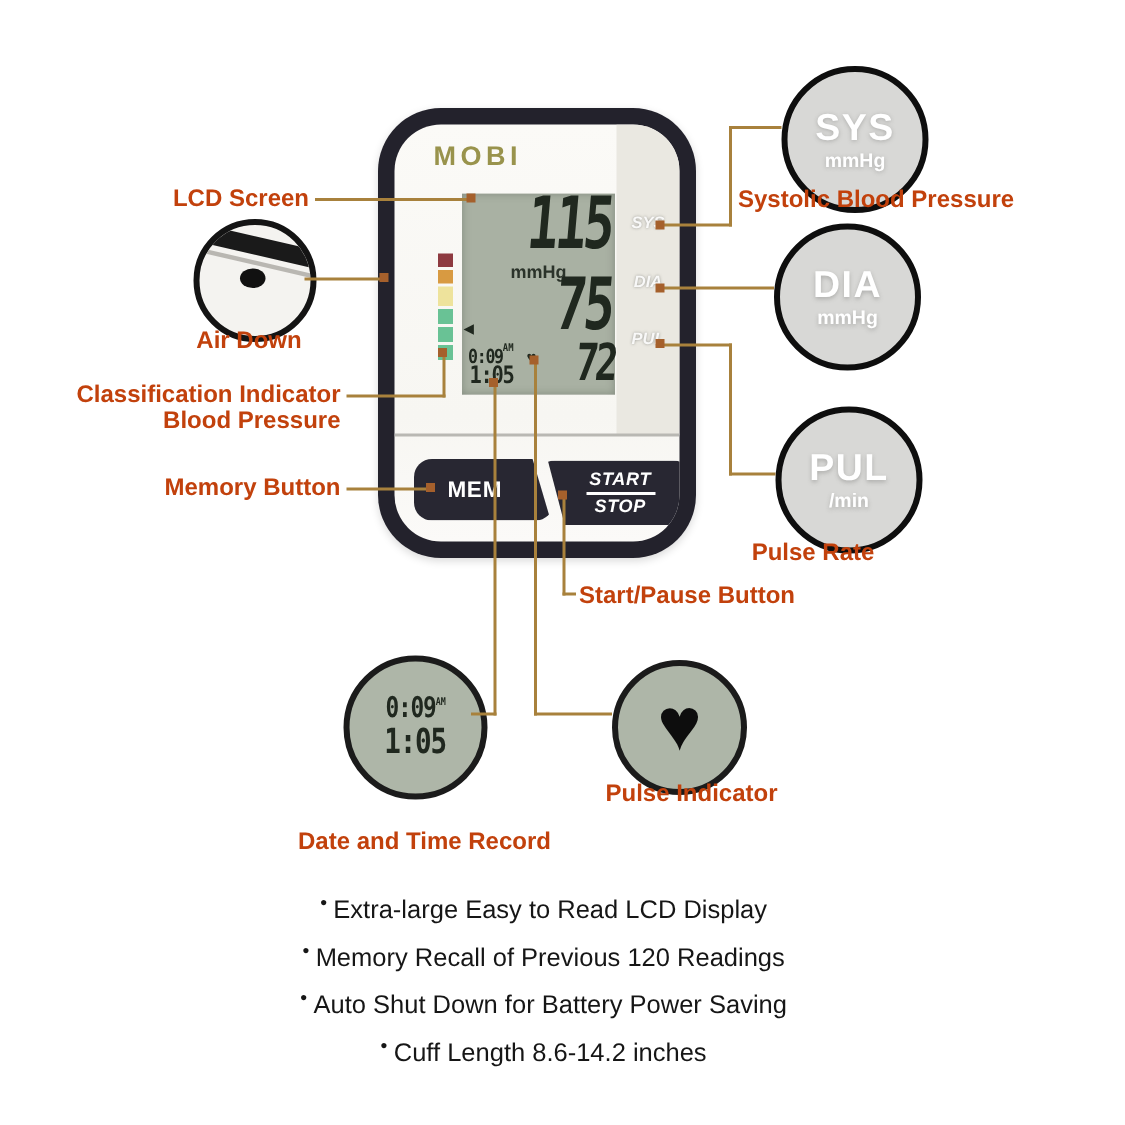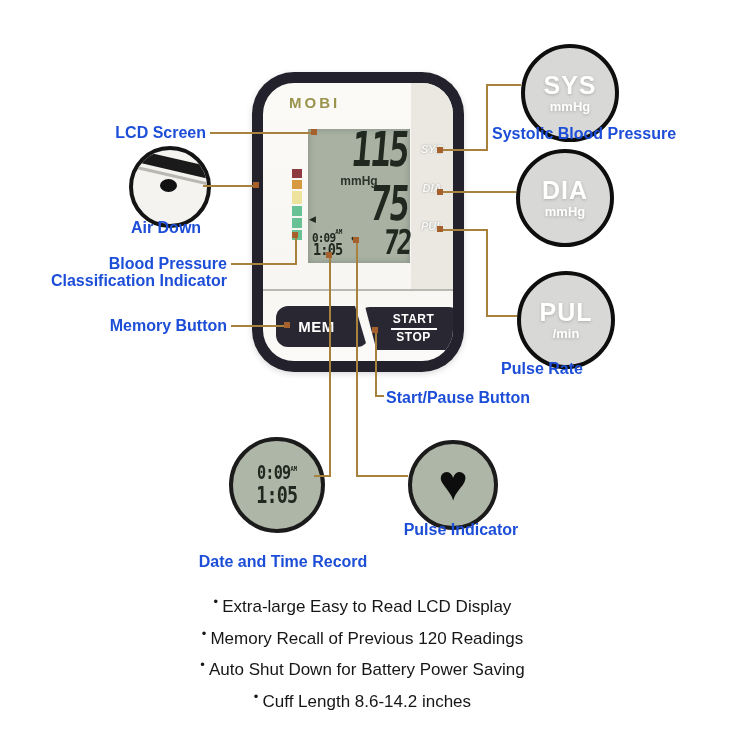--- a/index.html
+++ b/index.html
@@ -8,21 +8,21 @@
 
   
   .device{position:absolute;left:252px;top:72px;width:212px;height:300px;
           background:#23222c;border-radius:42px;z-index:1;
           box-shadow:0 2px 6px rgba(0,0,0,.15);}
   .face{position:absolute;left:11px;top:11px;right:11px;bottom:11px;
         background:linear-gradient(180deg,#fbfaf7 0%,#f7f6f2 70%,#fbfaf8 100%);
         border-radius:31px;overflow:hidden;}
   .strip{position:absolute;right:0;top:0;width:42px;height:207px;background:#eae8e1;}
   .seam{position:absolute;left:0;right:0;top:206px;height:2px;background:#b9b8b3;}
-  .brand{position:absolute;left:26px;top:11px;font-size:15px;font-weight:bold;
+  .brand{position:absolute;left:26px;top:11px;font-size:18px;font-weight:bold;
          letter-spacing:3px;color:#99934c;}
   .strip-mark{position:absolute;width:40px;text-align:center;font-size:11px;font-weight:bold;
               font-style:italic;color:rgba(255,255,255,.9);
               text-shadow:0 0 2px rgba(130,130,125,.8);left:149px;}
 
   
   .lcd{position:absolute;left:45px;top:46px;width:102px;height:134px;background:#a9b1a3;
        box-shadow:inset 0 0 6px rgba(60,70,60,.35);}
   .seg{font-family:"DejaVu Sans Mono",monospace;font-weight:bold;color:#20281f;}
   .lcd-num{position:absolute;line-height:1;letter-spacing:-3px;
@@ -49,30 +49,30 @@
   .bar.green{height:10px;background:#69c295;}
 
   
   .btn{position:absolute;background:#282732;color:#fff;display:flex;flex-direction:column;
        align-items:center;justify-content:center;border:none;}
   .btn-mem{left:13px;top:223px;width:81px;height:41px;border-radius:12px;
            clip-path:polygon(0 0,85% 0,98% 100%,0 100%);
            font-size:15px;font-weight:bold;letter-spacing:.5px;padding-right:12px;}
   .btn-start{left:95px;top:224px;width:95px;height:43px;border-radius:12px;
              clip-path:polygon(7% 0,100% 0,100% 100%,18% 100%);padding-left:8px;}
-  .btn-start .t{font-size:12px;font-weight:bold;letter-spacing:.5px;line-height:1.1;}
+  .btn-start .t{font-size:12px;font-weight:bold;letter-spacing:.5px;line-height:1.1;font-style:italic;}
   .btn-start .dv{width:46px;height:2px;background:#fff;margin:1px 0;}
 
   
   .line{position:absolute;background:#a8813c;z-index:6;}
   .line.h{height:2px;} .line.v{width:2px;}
   .cdot{position:absolute;width:6px;height:6px;background:#a5602c;z-index:7;}
 
   
-  .lbl{position:absolute;font-size:16px;font-weight:bold;color:#1d4ed8;z-index:5;
+  .lbl{position:absolute;font-size:16px;font-weight:bold;color:#c2410c;z-index:5;
        white-space:nowrap;line-height:17px;}
   .lbl.r{text-align:right;}
   .lbl.c{text-align:center;white-space:normal;}
 
   
   .badge{position:absolute;width:90px;height:90px;border-radius:50%;background:#d8d8d6;
          border:4px solid #0e0e0e;display:flex;flex-direction:column;align-items:center;
          justify-content:center;z-index:5;}
   .badge .abbr{color:#fff;font-weight:bold;font-size:25px;letter-spacing:1px;line-height:1;
                text-shadow:0 1px 3px rgba(120,120,118,.45);}
@@ -187,22 +187,22 @@
   <div class="lbl r" style="right:544px;top:124px">LCD Screen</div>
 
   <div class="jack">
     <div class="stripe"></div>
     <div class="stripe2"></div>
     <div class="hole"></div>
   </div>
   <div class="lbl c" style="left:121px;top:219px;width:90px">Air Down</div>
 
   <div class="lbl r" style="right:523px;top:255px">
+    <div>Classification Indicator</div>
     <div>Blood Pressure</div>
-    <div>Classification Indicator</div>
   </div>
 
   <div class="lbl r" style="right:523px;top:317px">Memory Button</div>
 
   <div class="lbl" style="left:386px;top:389px">Start/Pause Button</div>
 
   <div class="badge" style="left:521px;top:44px">
     <span class="abbr">SYS</span>
     <span class="unit">mmHg</span>
   </div>

